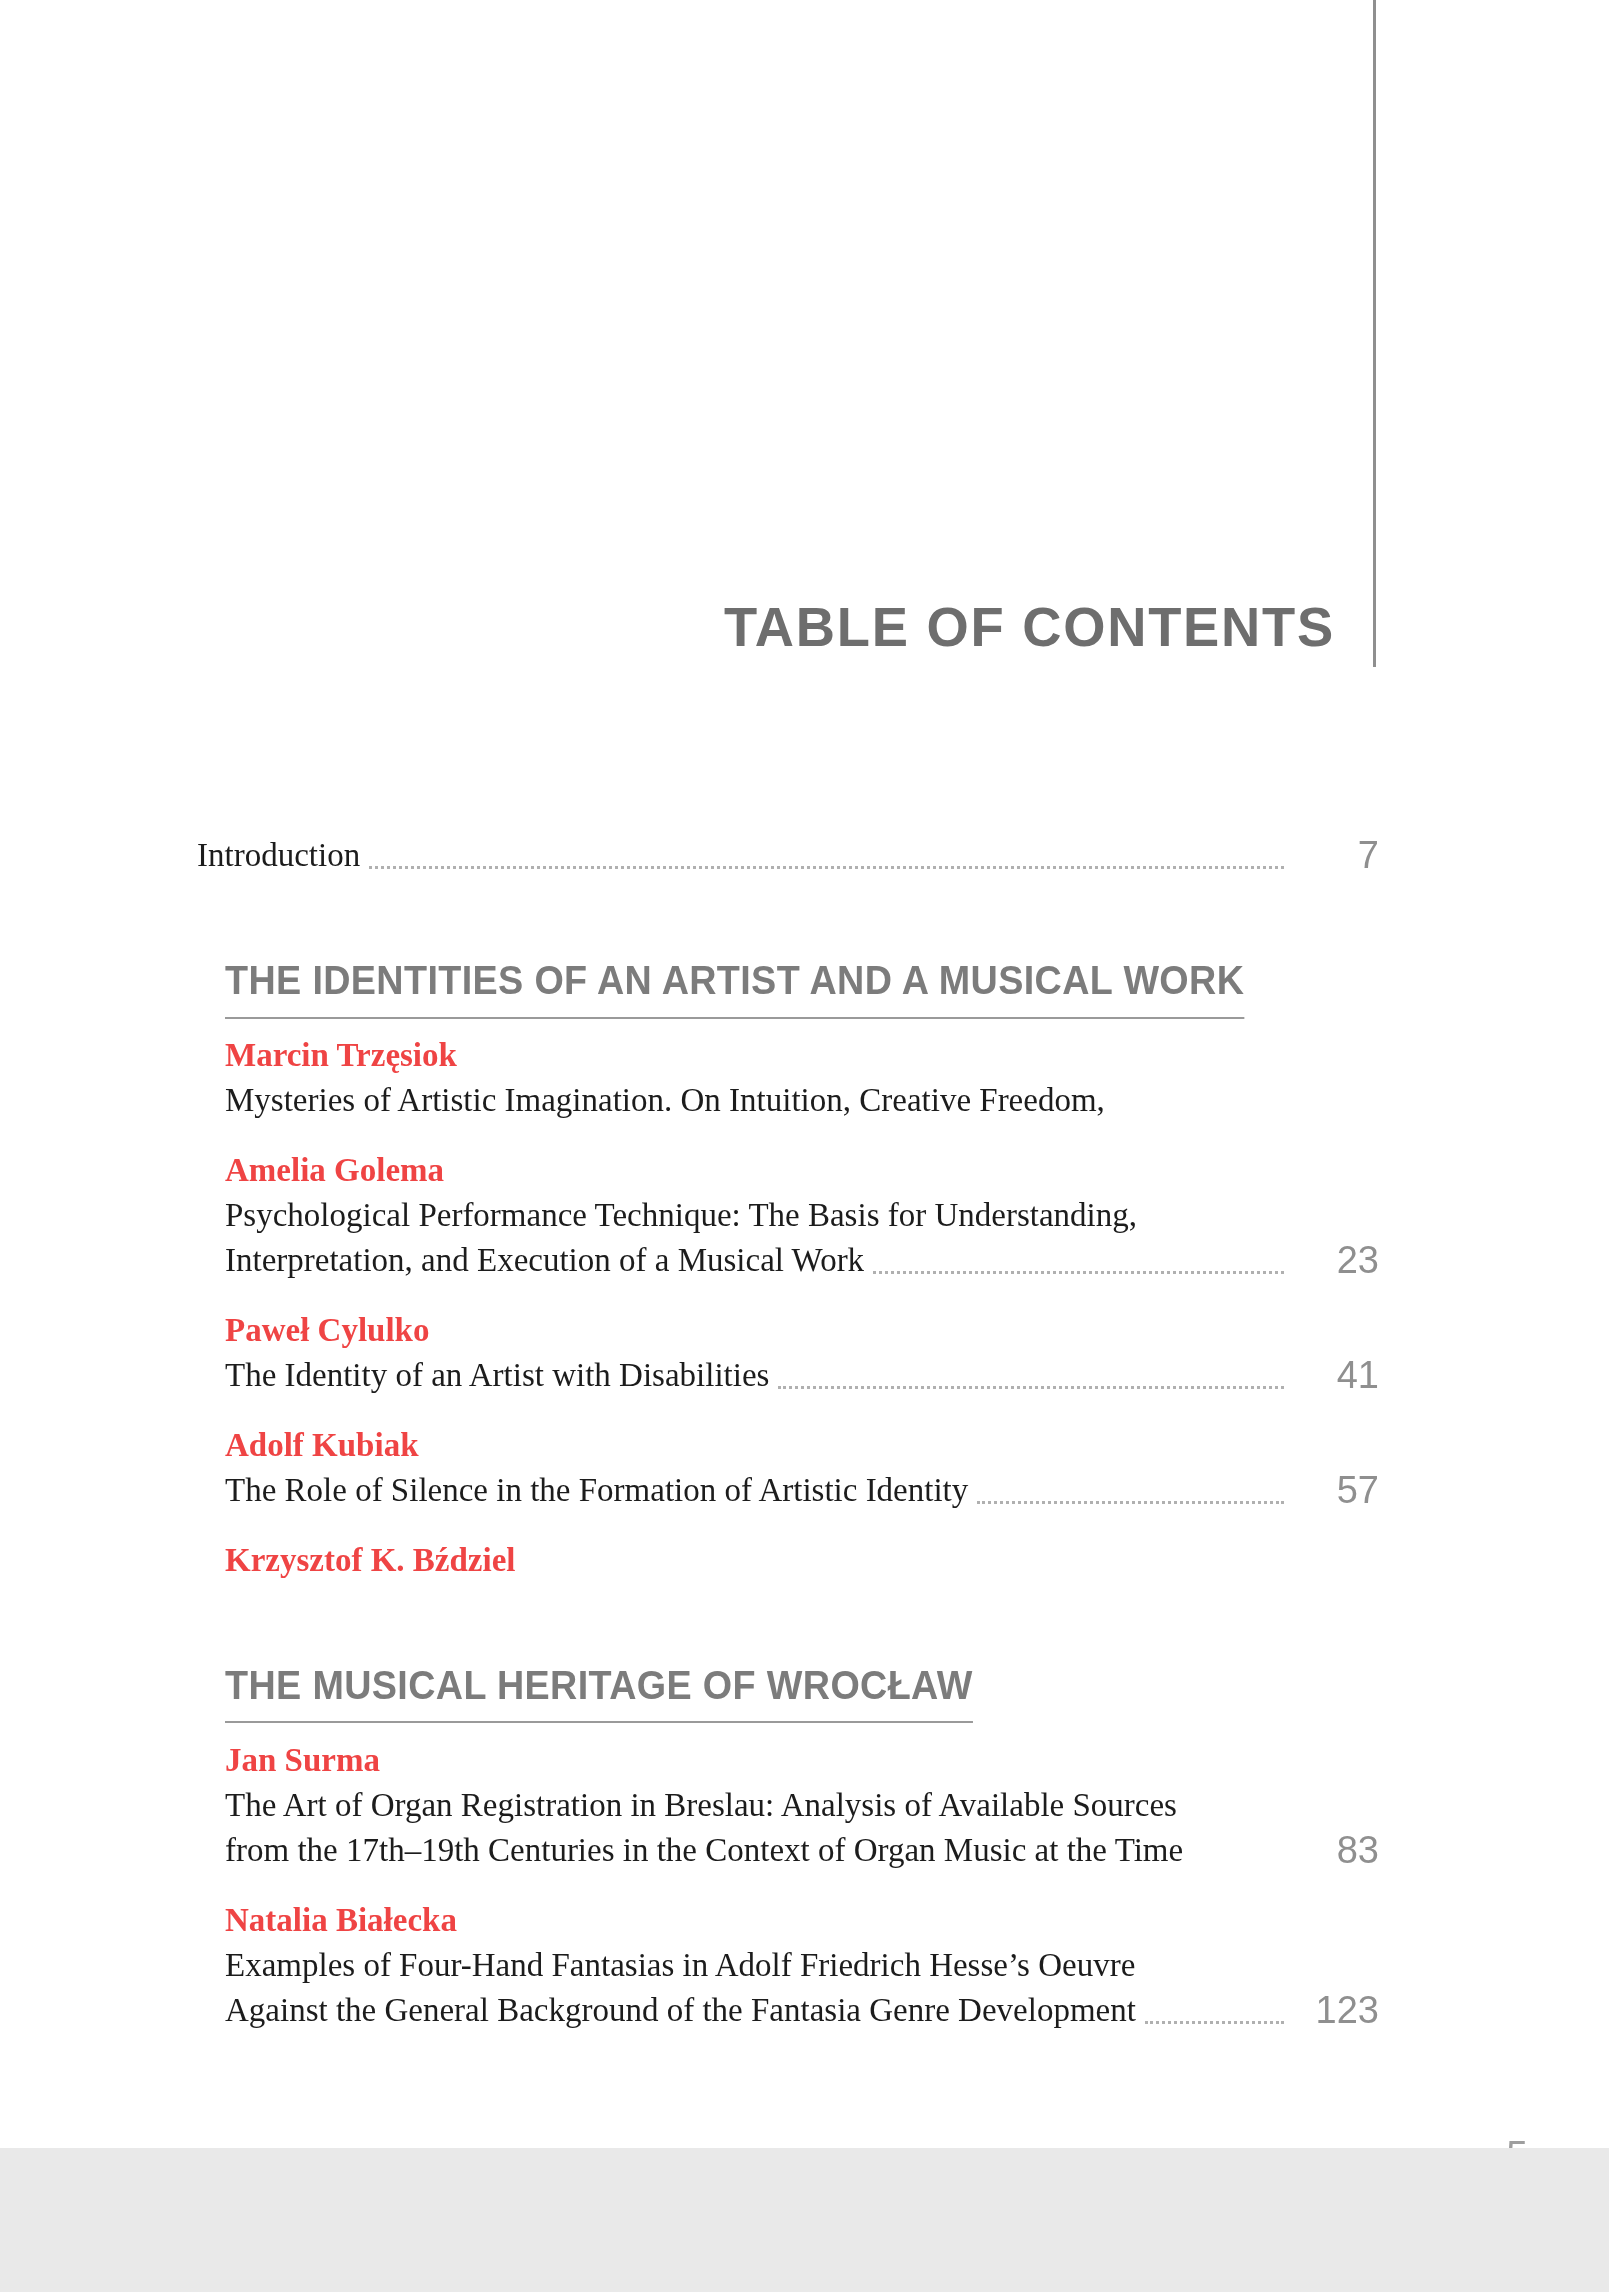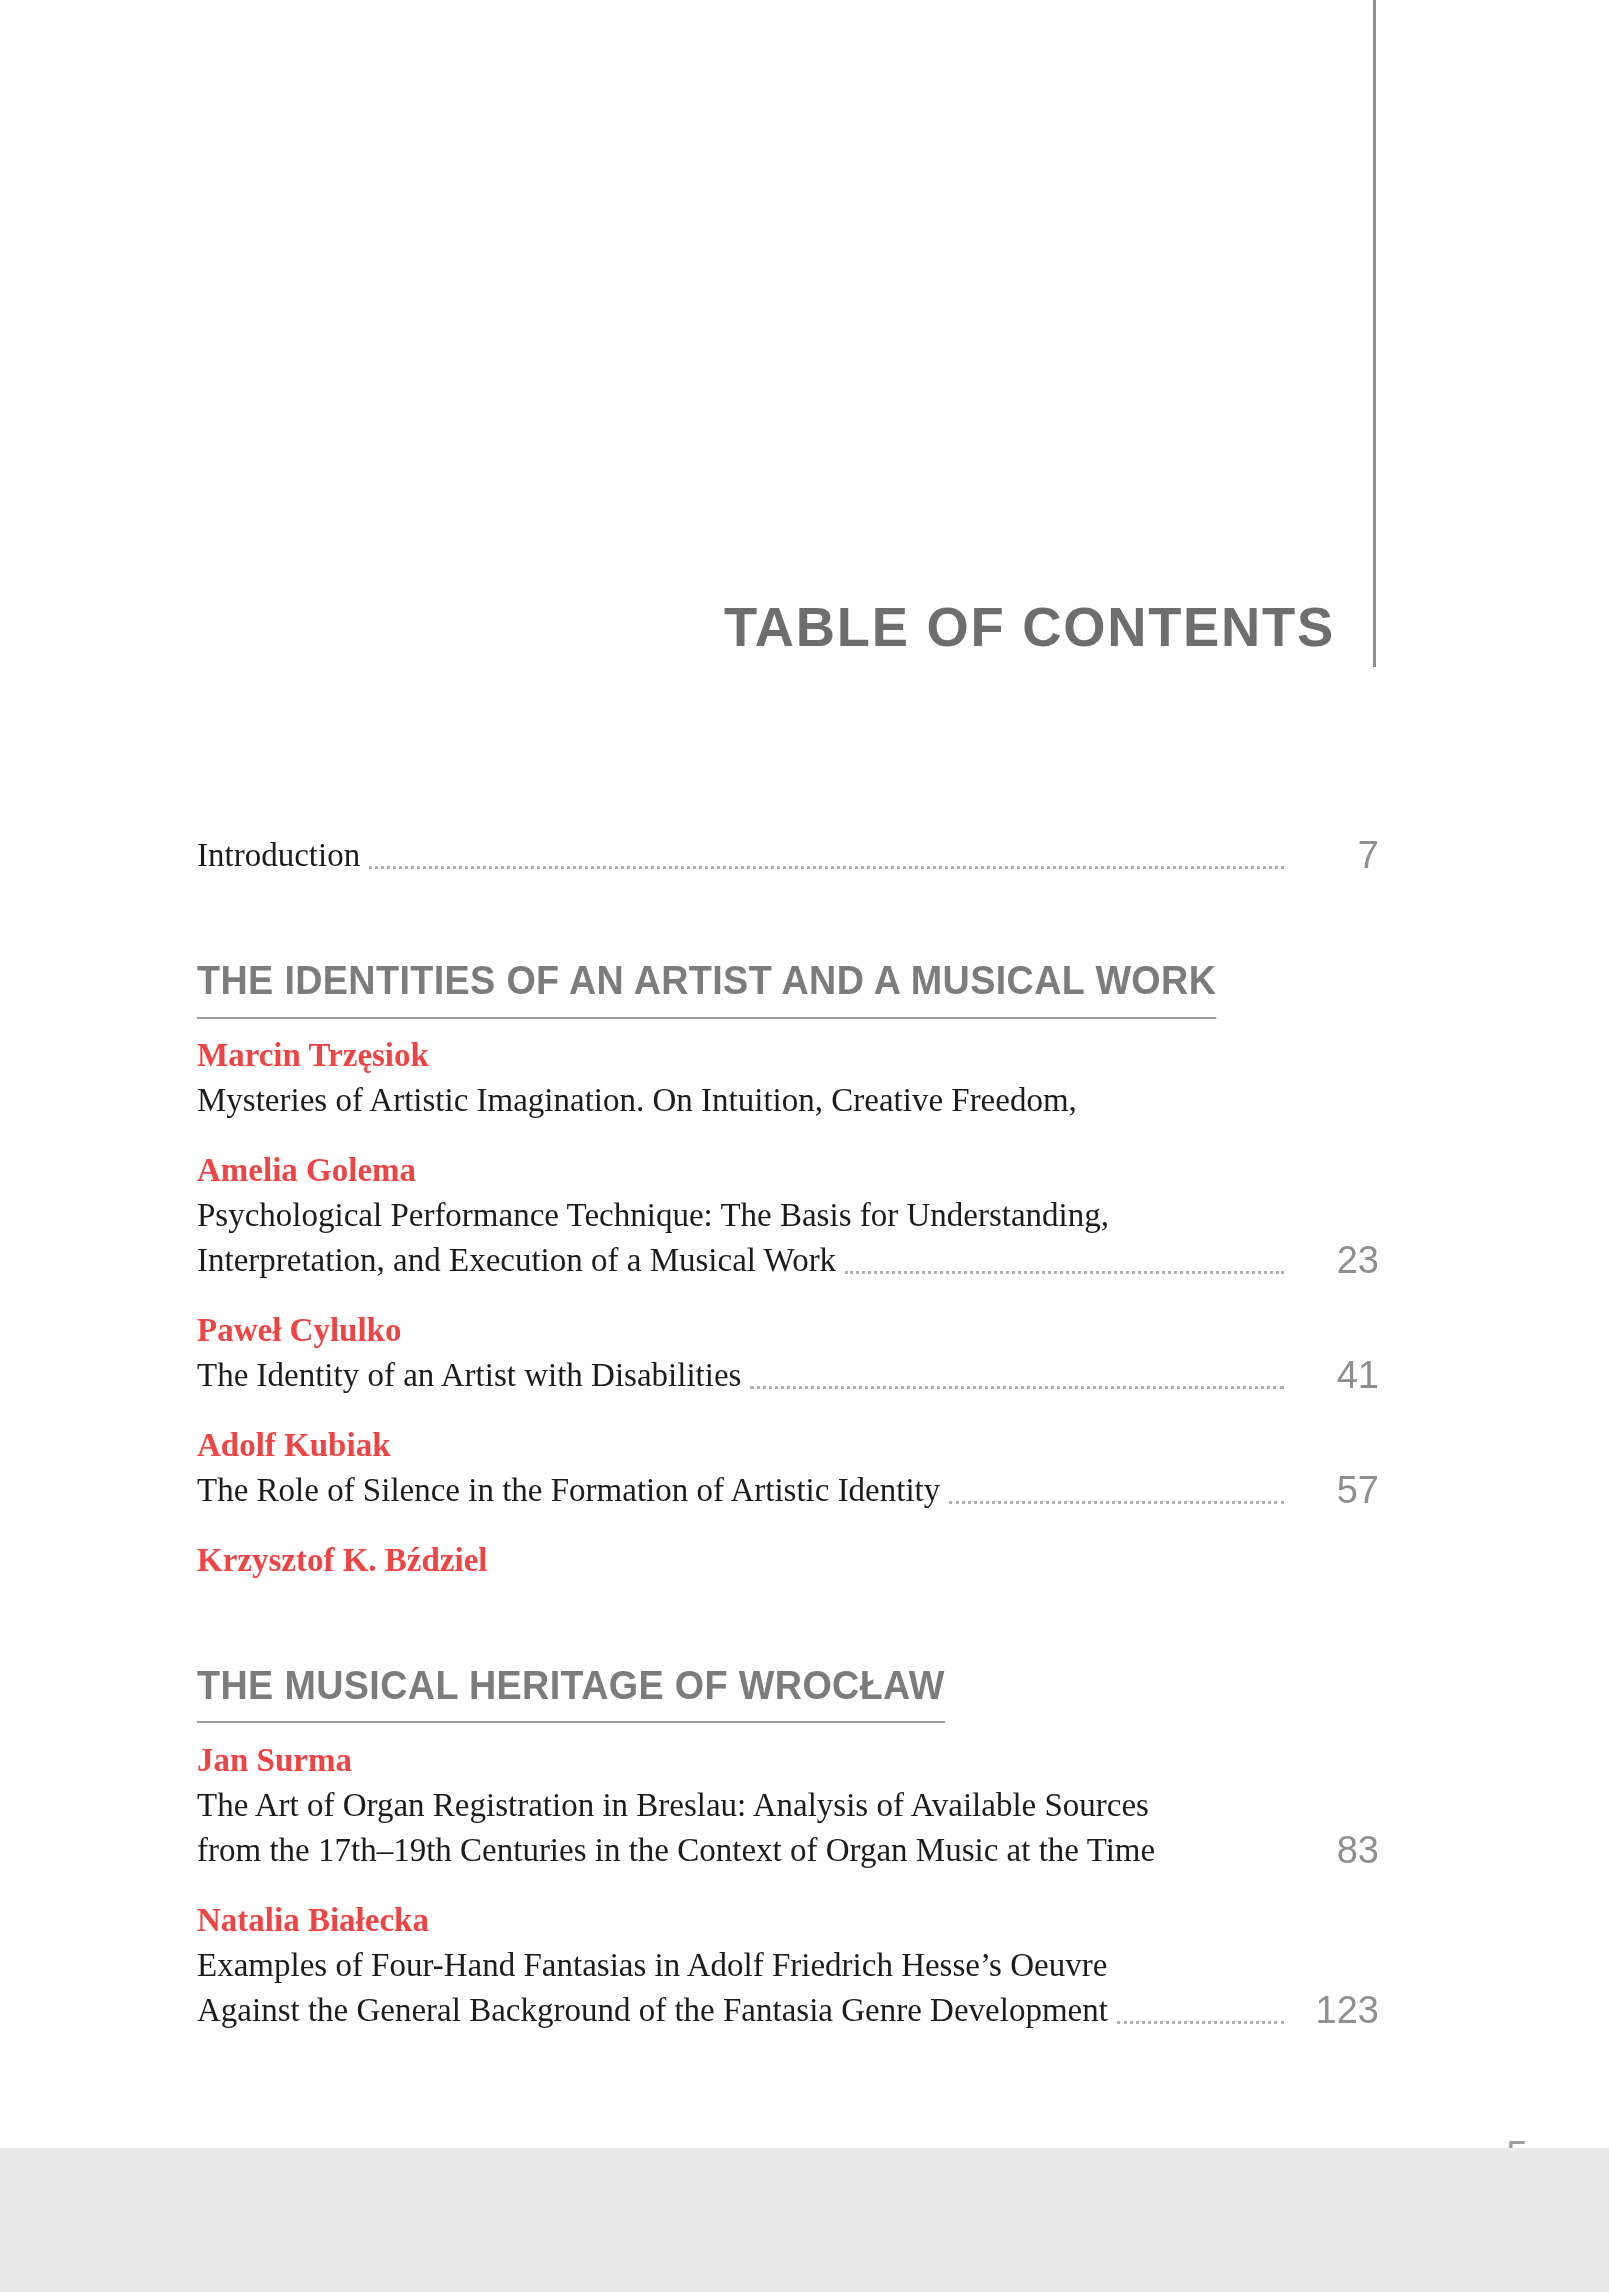--- a/index.html
+++ b/index.html
@@ -34,21 +34,21 @@
     align-self:flex-end;
     margin:0 14.3px 9px 9px;
   }
   .leader:not(.dotted){margin:0 14.3px 0 9px;}
   .pagenum{
     flex:none;min-width:81px;text-align:right;
     font-family:"Liberation Sans", sans-serif;
     font-size:38px;line-height:45px;color:#8f8f8f;
   }
   .intro-row{margin-top:833px;}
-  .section{margin-top:79px;}
+  .section{margin-top:79px;margin-left:28px;}
   .section-heading{
     margin:0;display:table;
     font-family:"Liberation Sans", sans-serif;
     font-size:41px;line-height:47px;font-weight:bold;
     letter-spacing:0.4px;color:#7c7c7c;white-space:nowrap;
     padding-bottom:12.5px;border-bottom:2.7px solid #9a9a9a;
     transform:scaleX(0.92);transform-origin:left center;
   }
   .entries{margin-top:14.3px;}
   .entry + .entry{margin-top:25px;}

